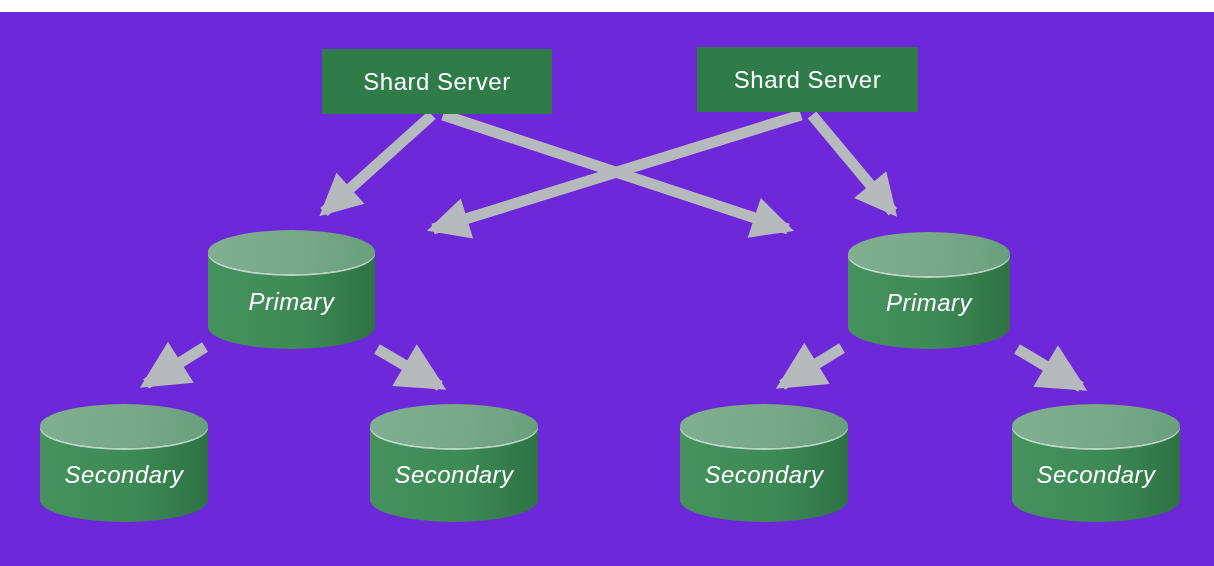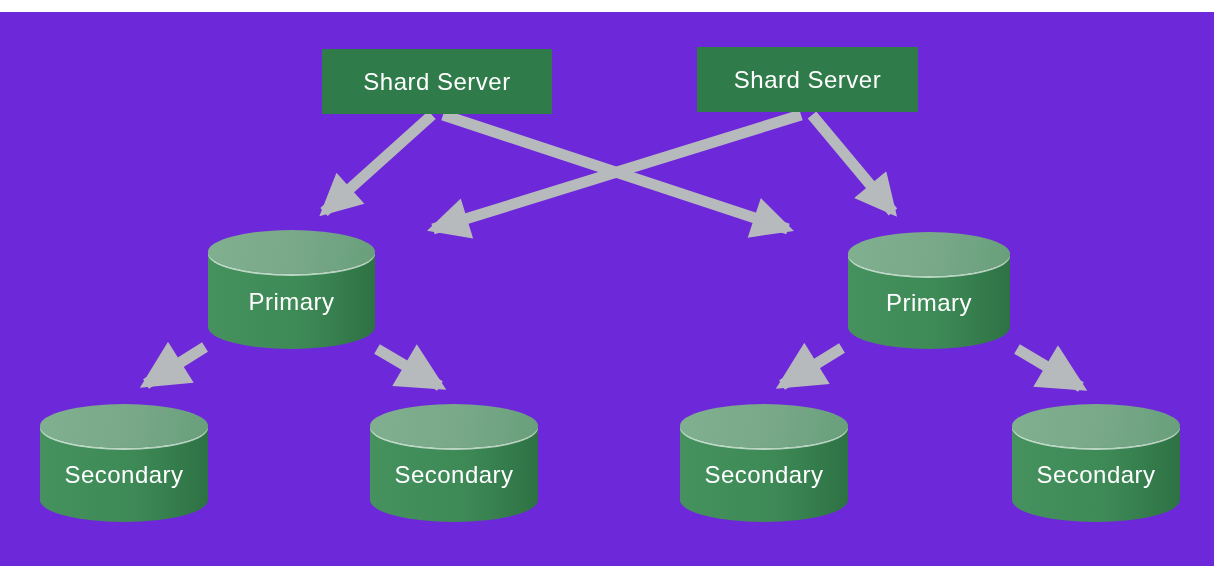--- a/index.html
+++ b/index.html
@@ -66,20 +66,21 @@
     right: 0;
     top: 38px;
     bottom: 14px;
     display: flex;
     align-items: center;
     justify-content: center;
     color: #ffffff;
     font-size: 24px;
     letter-spacing: 0.5px;
     z-index: 4;
+    font-style: italic;
   }
 </style>
 </head>
 <body>
 
 <div class="canvas">
 
   <svg class="edges-layer" width="1214" height="566" viewBox="0 0 1214 566">
     <defs>
       <marker id="head" viewBox="0 0 10 10" refX="8.5" refY="5" markerWidth="4.2" markerHeight="3.8" orient="auto">

